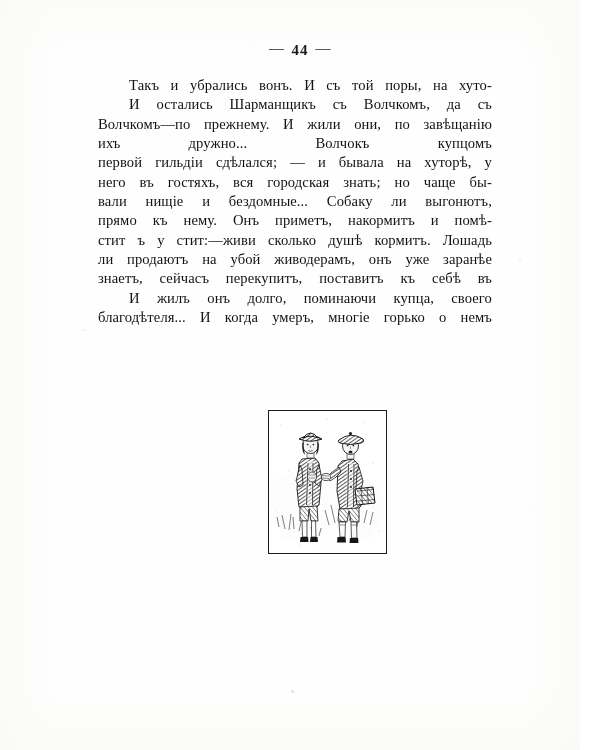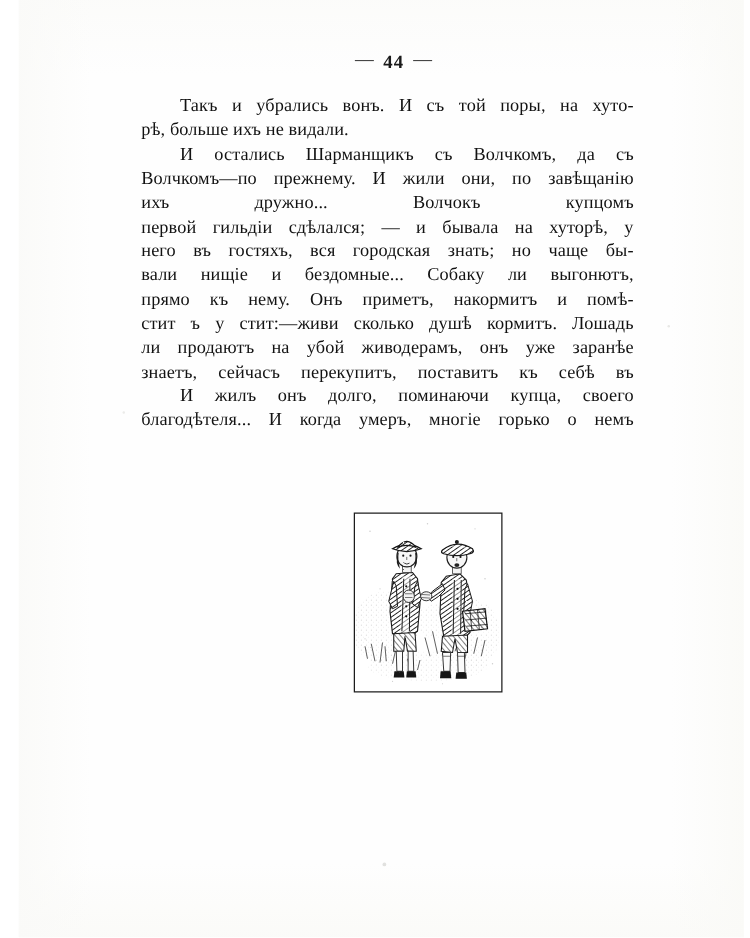--- a/index.html
+++ b/index.html
@@ -18,21 +18,20 @@
 
   .page {
     position: absolute;
     left: 0; top: 0;
     width: 580px;
     height: 750px;
     background: #fefefe;
     background-image:
       linear-gradient(to right, rgba(250,250,248,0.9) 0%, rgba(255,255,255,0) 10%, rgba(255,255,255,0) 90%, rgba(250,250,247,0.9) 100%),
       linear-gradient(to bottom, rgba(251,251,249,0.8) 0%, rgba(255,255,255,0) 8%, rgba(255,255,255,0) 92%, rgba(250,250,247,0.85) 100%);
-    margin-left: 15px;
   }
 
   
   .folio {
     position: absolute;
     left: 0;
     top: 42px;
     width: 600px;
     text-align: center;
     font-size: 15px;
@@ -59,20 +58,21 @@
     width: 394px;
   }
 
   .line {
     display: block;
     font-size: 14.6px;
     line-height: 19.35px;
     color: #121212;
     white-space: nowrap;
     letter-spacing: 0.1px;
+    text-align: center;
   }
 
   
   .line.just {
     display: flex;
     justify-content: space-between;
     white-space: normal;
   }
   .line.just > span { display: inline-block; }
 
@@ -116,21 +116,20 @@
         <span>и</span>
         <span>убрались</span>
         <span>вонъ.</span>
         <span>И</span>
         <span>съ</span>
         <span>той</span>
         <span>поры,</span>
         <span>на</span>
         <span>хуто-</span>
       </div>
-      <div class="line">рѣ, больше ихъ не видали.</div>
       <div class="line just indent">
         <span>И</span>
         <span>остались</span>
         <span>Шарманщикъ</span>
         <span>съ</span>
         <span>Волчкомъ,</span>
         <span>да</span>
         <span>съ</span>
       </div>
       <div class="line just">

